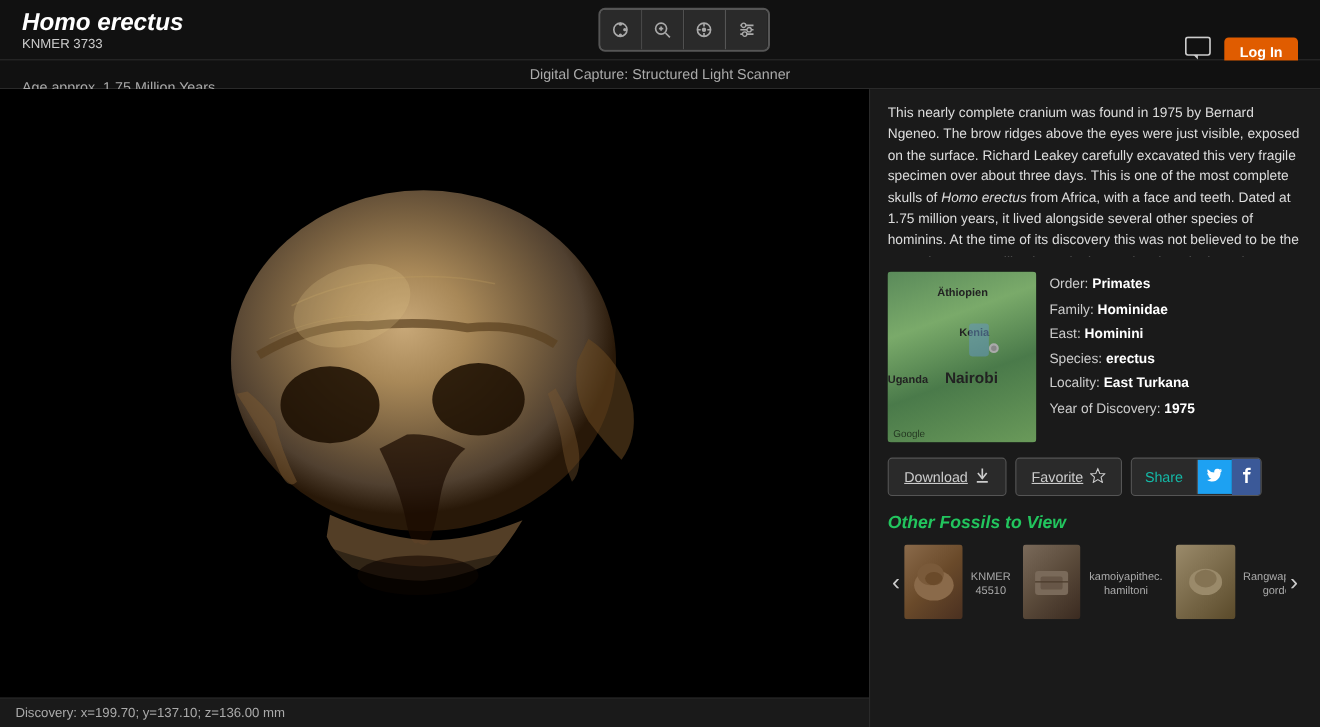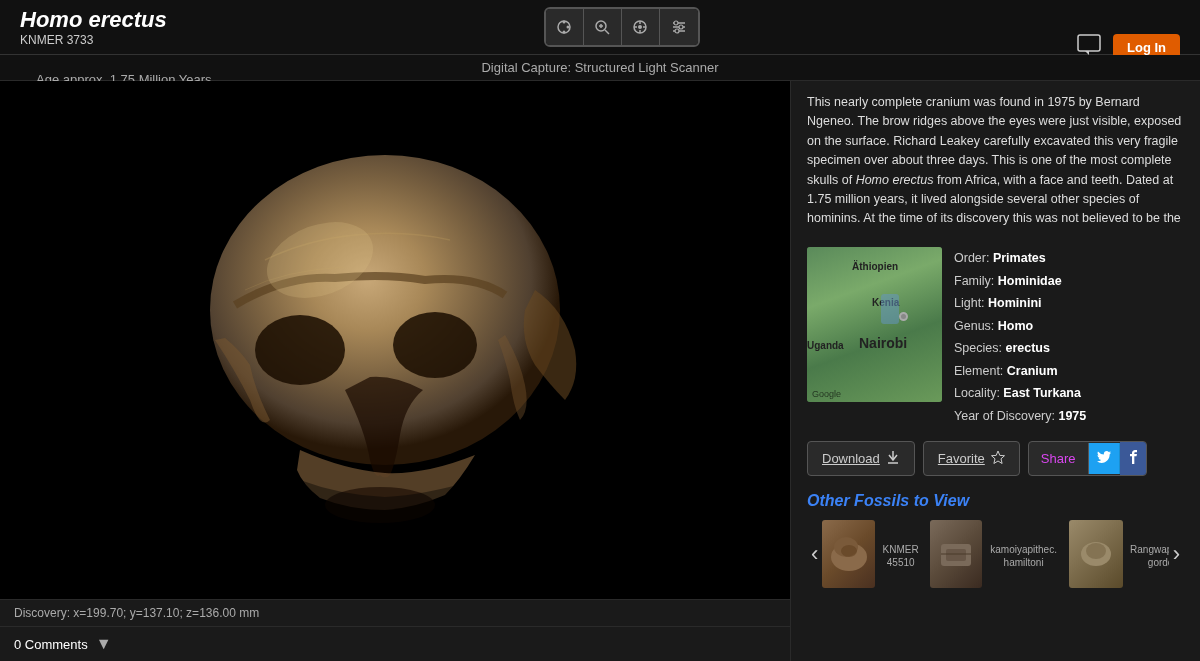--- a/index.html
+++ b/index.html
@@ -87,21 +87,21 @@
       align-items: center;
       justify-content: center;
       padding: 4px 20px;
       font-size: 13px;
       color: #aaa;
       border-bottom: 1px solid #2a2a2a;
       height: 26px;
     }
     .subtitle-bar .left-age {
       position: absolute;
-      left: 36px;
+      left: 20px;
       margin-top: 24px;
     }
 
     
     .main-content {
       display: flex;
       height: calc(661px - 55px - 26px);
     }
 
     
@@ -233,21 +233,21 @@
       font-size: 13px;
       cursor: pointer;
       text-decoration: underline;
     }
     .share-btn {
       display: flex;
       align-items: center;
       gap: 0;
       border: 1px solid #555;
       background: #2a2a2a;
-      color: #d946ef;
+      color: #14b8a6;
       border-radius: 4px;
       overflow: hidden;
       font-size: 13px;
       cursor: pointer;
     }
     .share-btn .share-label {
       padding: 8px 12px;
       border-right: 1px solid #555;
     }
     .share-btn .twitter-icon {
@@ -260,21 +260,21 @@
       padding: 8px 8px;
       background: #3b5998;
       color: #fff;
     }
 
     .other-fossils-section {}
     .other-fossils-title {
       font-size: 16px;
       font-weight: bold;
       font-style: italic;
-      color: #3b82f6;
+      color: #22c55e;
       margin-bottom: 10px;
     }
     .fossils-carousel {
       display: flex;
       align-items: center;
       gap: 0;
     }
     .carousel-arrow {
       background: none;
       border: none;
@@ -440,24 +440,20 @@
           <ellipse cx="215" cy="150" rx="55" ry="35" fill="rgba(220,190,130,0.25)" transform="rotate(-20,215,150)"></ellipse>
 
           <path d="M130 310 Q160 370 200 400 Q240 420 280 422 Q320 420 360 405 Q395 385 420 355 Q400 360 370 370 Q320 385 280 387 Q235 385 195 370 Q158 352 140 330 Z" fill="rgba(0,0,0,0.4)"></path>
         </svg>
       </div>
     </div>
     <div class="viewer-footer">
       <span>Discovery:</span>
       <span>x=199.70; y=137.10; z=136.00 mm</span>
     </div>
-    <div class="comments-bar">
-      <span>0 Comments</span>
-      <button class="comments-toggle">▼</button>
-    </div>
   </div>
 
   <div class="info-panel">
     <p class="description-text">
       This nearly complete cranium was found in 1975 by Bernard Ngeneo. The brow ridges above the eyes were just visible, exposed on the surface. Richard Leakey carefully excavated this very fragile specimen over about three days. This is one of the most complete skulls of <em>Homo erectus</em> from Africa, with a face and teeth. Dated at 1.75 million years, it lived alongside several other species of hominins. At the time of its discovery this was not believed to be the case; there were still paleontologists and archaeologists who believed that there was only one lineage of
     </p>
 
     <div class="info-row">
 
       <div class="map-img">
@@ -477,34 +473,26 @@
       <div class="taxonomy-list">
         <div>
           <span>Order:</span>
           <span class="bold">Primates</span>
         </div>
         <div>
           <span>Family:</span>
           <span class="bold">Hominidae</span>
         </div>
         <div>
-          <span>Light:</span>
+          <span>East:</span>
           <span class="bold">Hominini</span>
-        </div>
-        <div>
-          <span>Genus:</span>
-          <span class="bold">Homo</span>
         </div>
         <div>
           <span>Species:</span>
           <span class="bold">erectus</span>
-        </div>
-        <div>
-          <span>Element:</span>
-          <span class="bold">Cranium</span>
         </div>
         <div>
           <span>Locality:</span>
           <span class="bold">East Turkana</span>
         </div>
         <div>
           <span>Year of Discovery:</span>
           <span class="bold">1975</span>
         </div>
       </div>

